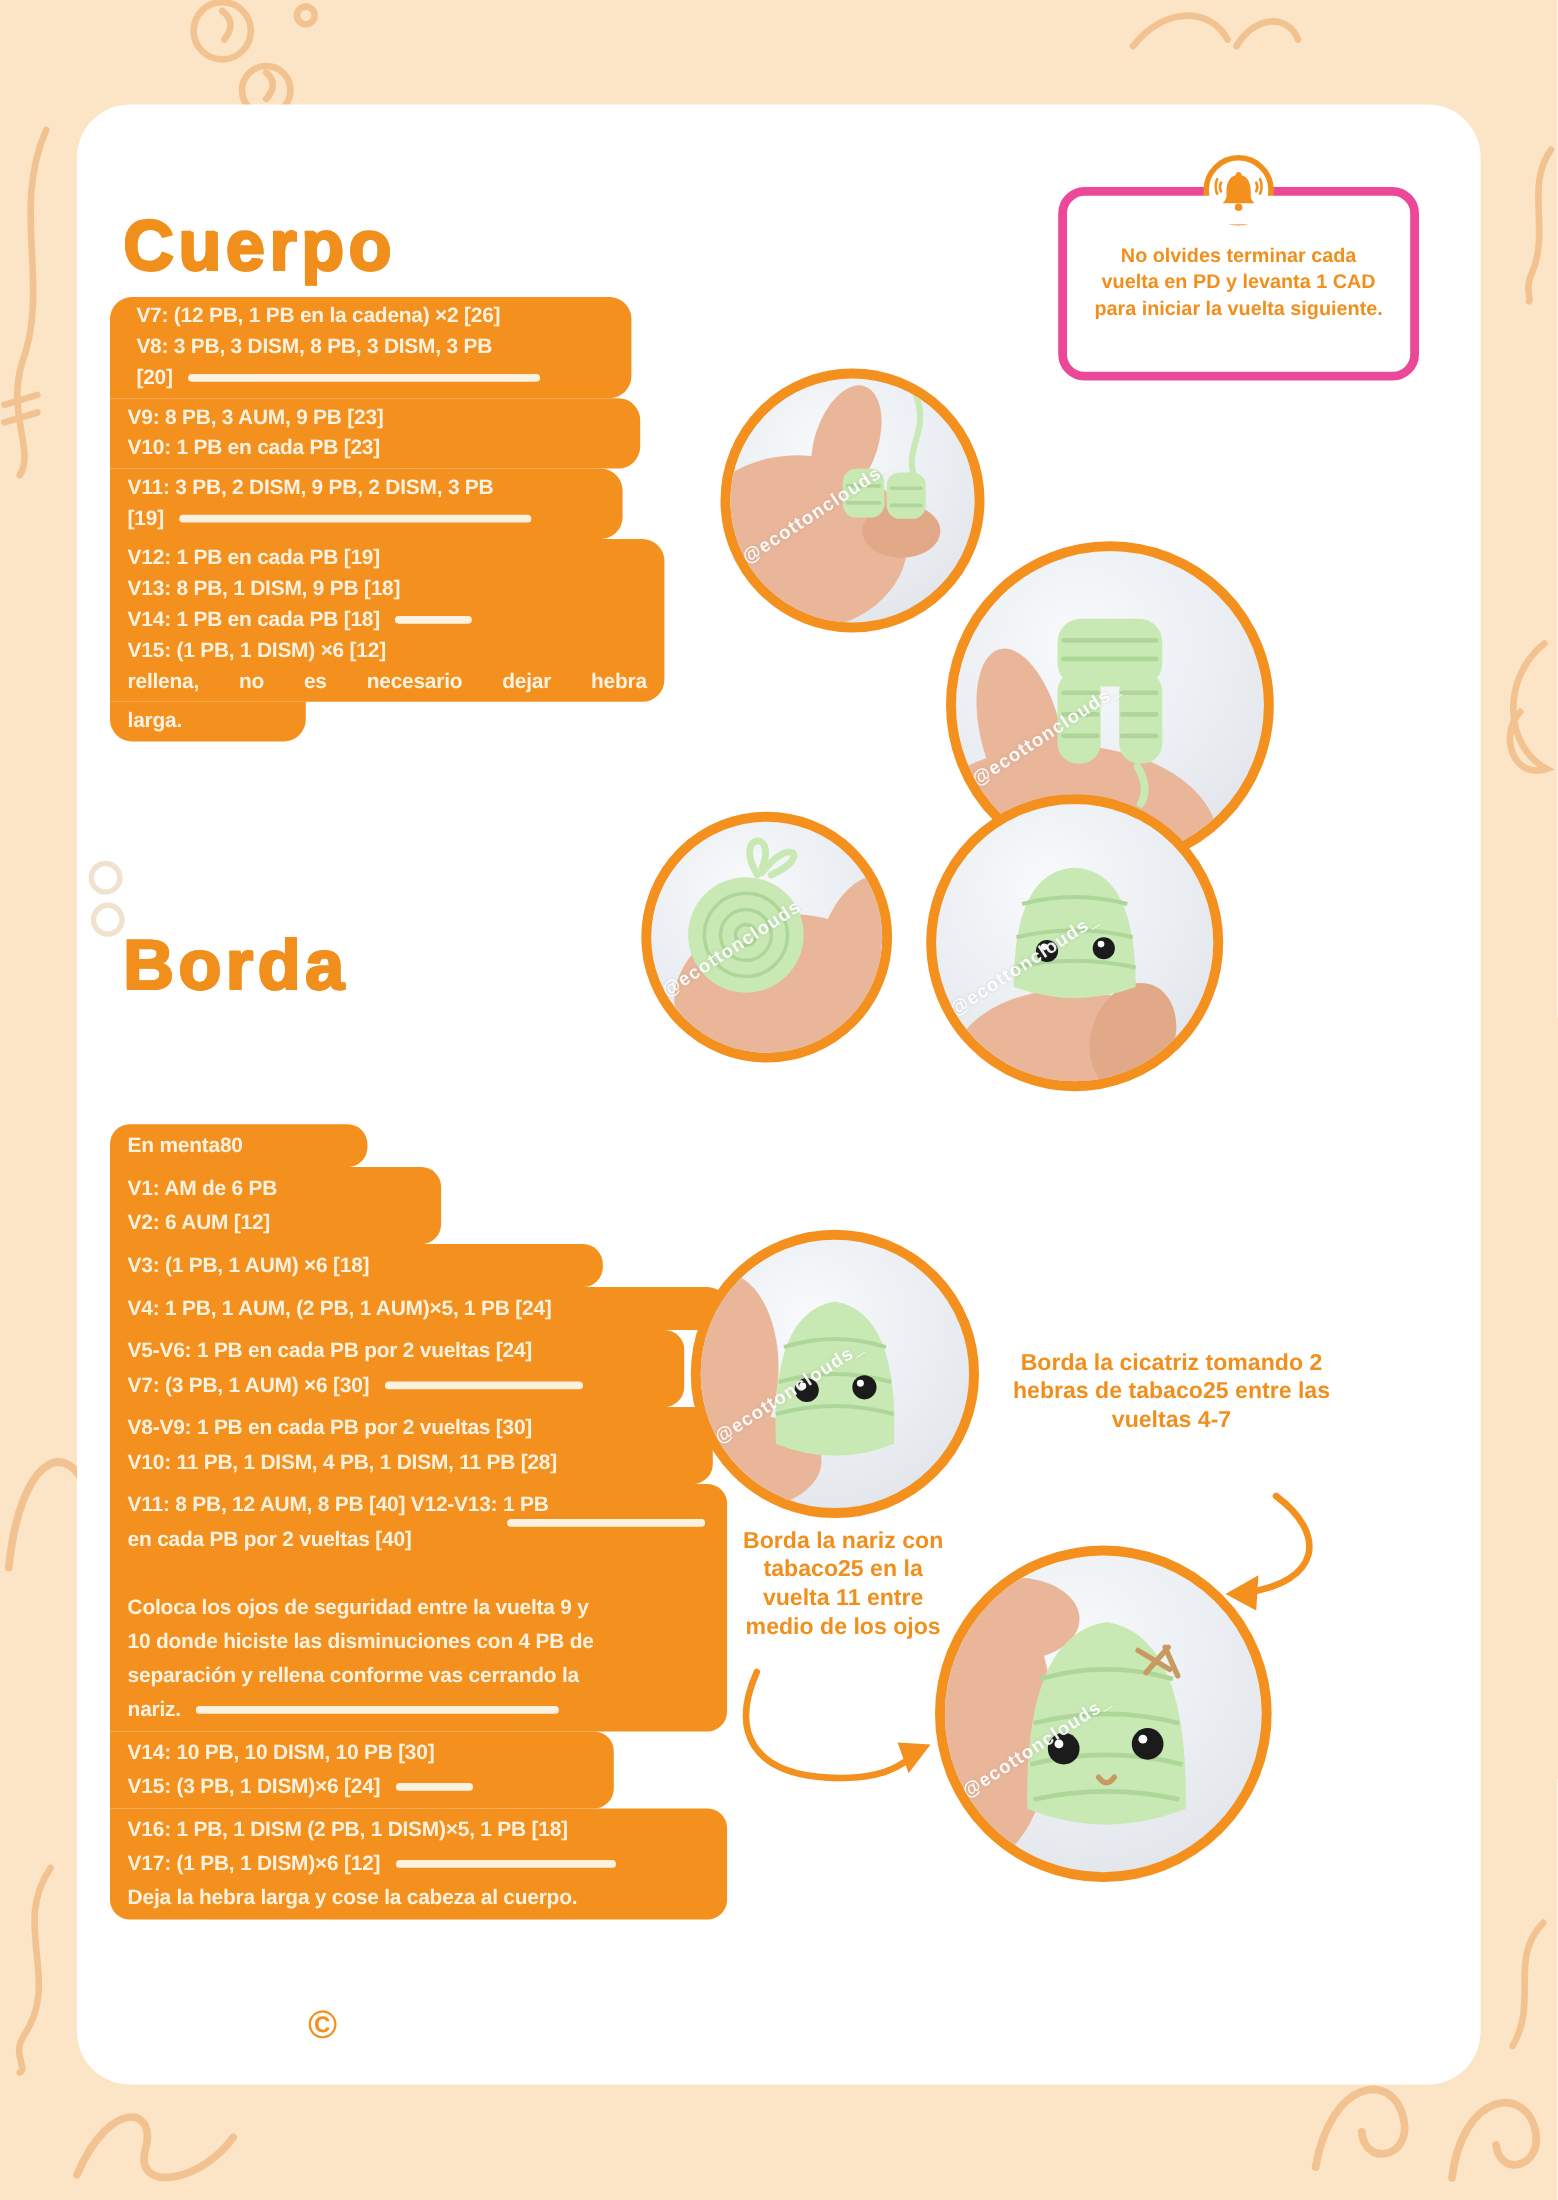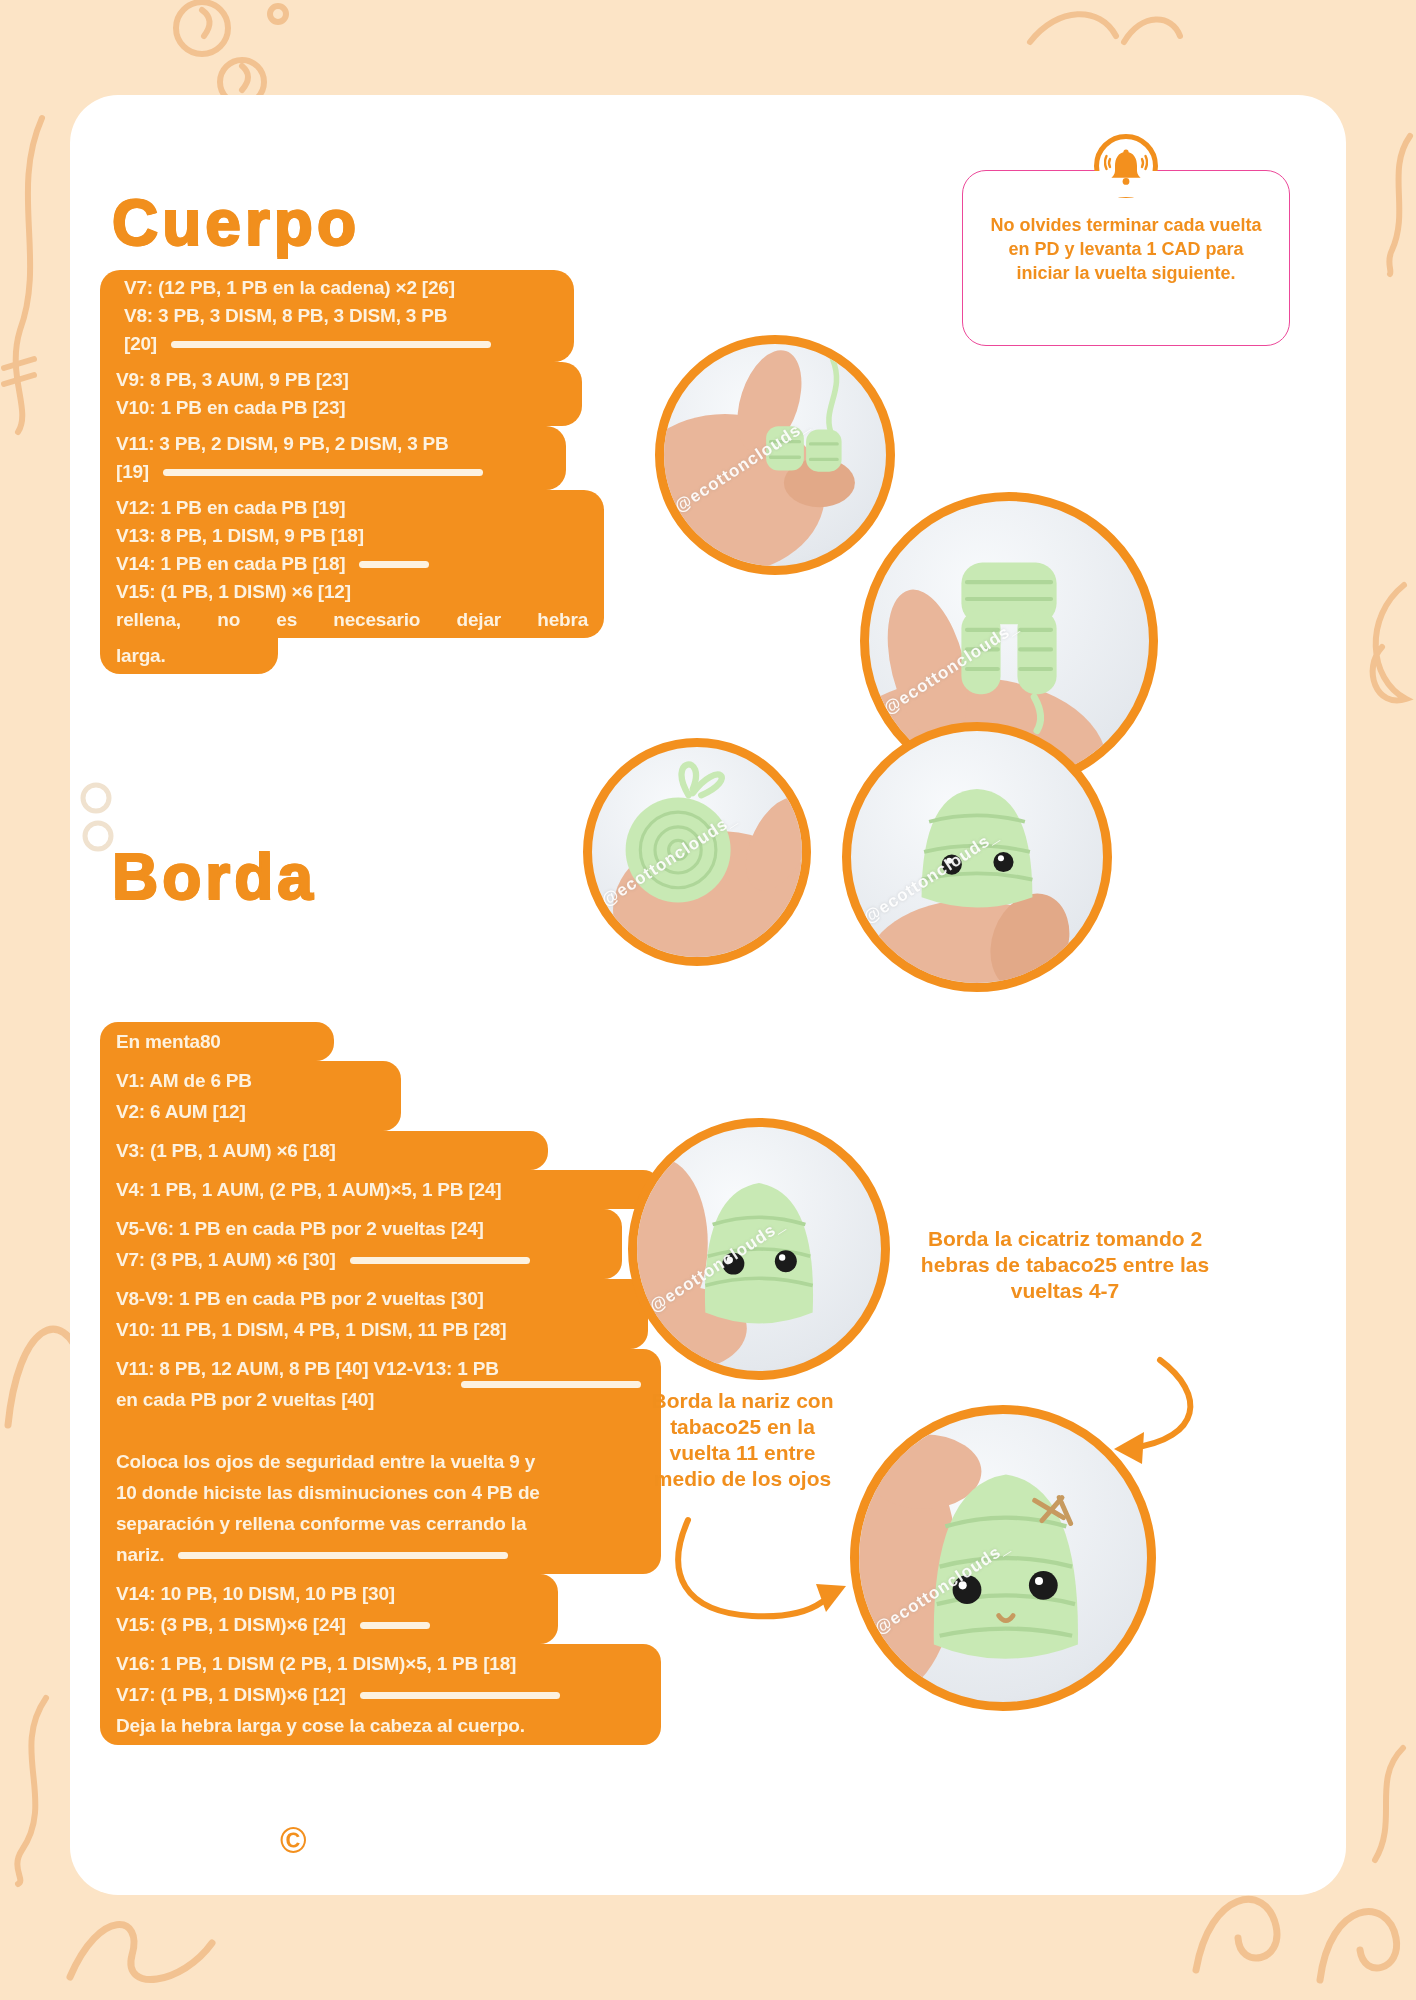--- a/index.html
+++ b/index.html
@@ -19,21 +19,21 @@
   .bar{display:inline-block;height:7px;border-radius:4px;background:#fdf2e0;margin-left:14px;
        vertical-align:middle;}
   .uline{position:absolute;right:20px;top:32px;width:180px;height:7px;border-radius:4px;background:#fdf2e0;}
   .photo{position:absolute;box-sizing:border-box;border:9px solid #f3901e;border-radius:50%;
          overflow:hidden;background:radial-gradient(circle at 40% 30%, #f8fafc 0%, #e4e8ed 75%, #d8dde3 100%);}
   .photo svg{position:absolute;left:0;top:0;width:100%;height:100%;}
   .wm{position:absolute;left:8%;bottom:22%;color:rgba(255,255,255,0.92);font-weight:bold;
       font-size:17px;letter-spacing:1px;transform:rotate(-33deg);transform-origin:left bottom;
       text-shadow:0 0 3px rgba(120,120,120,0.25);}
   .reminder{position:absolute;left:962px;top:170px;width:328px;height:176px;box-sizing:border-box;
-            background:#ffffff;border:1px solid #ec4899;border-radius:24px;}
+            background:#ffffff;border:8px solid #ec4899;border-radius:24px;}
   .bump{position:absolute;left:50%;top:-37px;width:64px;height:64px;margin-left:-32px;
         box-sizing:border-box;background:#ffffff;border:5px solid #f18f1d;border-radius:50%;}
   .bump-patch{position:absolute;left:50%;top:0;width:66px;height:26px;margin-left:-33px;background:#ffffff;}
   .bell{position:absolute;left:50%;top:-26px;width:44px;height:44px;margin-left:-22px;}
   .reminder-text{position:absolute;left:24px;right:24px;top:42px;color:#f18f1d;font-weight:bold;
                  font-size:18px;line-height:24px;text-align:center;}
   .note{position:absolute;color:#f18f1d;font-weight:bold;font-size:21px;line-height:26px;text-align:center;}
   .copyright{position:absolute;left:280px;top:1820px;color:#f3901e;font-size:36px;font-weight:bold;}
   .arrow{position:absolute;}
 </style>
@@ -291,21 +291,21 @@
     </svg>
     <span class="wm">@ecottonclouds_</span>
   </div>
 
   <div class="note" style="left:905px;top:1226px;width:320px;">Borda la cicatriz tomando 2 hebras de tabaco25 entre las vueltas 4-7</div>
   <svg class="arrow" style="left:1010px;top:1352px;" width="210" height="115">
     <path d="M150,8 C196,42 192,86 122,96" stroke="#f3901e" stroke-width="6" fill="none" stroke-linecap="round"></path>
     <polygon points="104,97 134,80 132,112" fill="#f3901e"></polygon>
   </svg>
 
-  <div class="note" style="left:640px;top:1388px;width:205px;">Borda la nariz con tabaco25 en la vuelta 11 entre medio de los ojos</div>
+  <div class="note" style="left:664px;top:1388px;width:205px;">Borda la nariz con tabaco25 en la vuelta 11 entre medio de los ojos</div>
   <svg class="arrow" style="left:660px;top:1512px;" width="210" height="125">
     <path d="M28,8 C4,62 24,100 92,104 C128,106 148,100 162,90" stroke="#f3901e" stroke-width="6" fill="none" stroke-linecap="round"></path>
     <polygon points="186,74 156,72 166,100" fill="#f3901e"></polygon>
   </svg>
 
   <div class="copyright">©</div>
 
 </div>
 
 </body></html>

